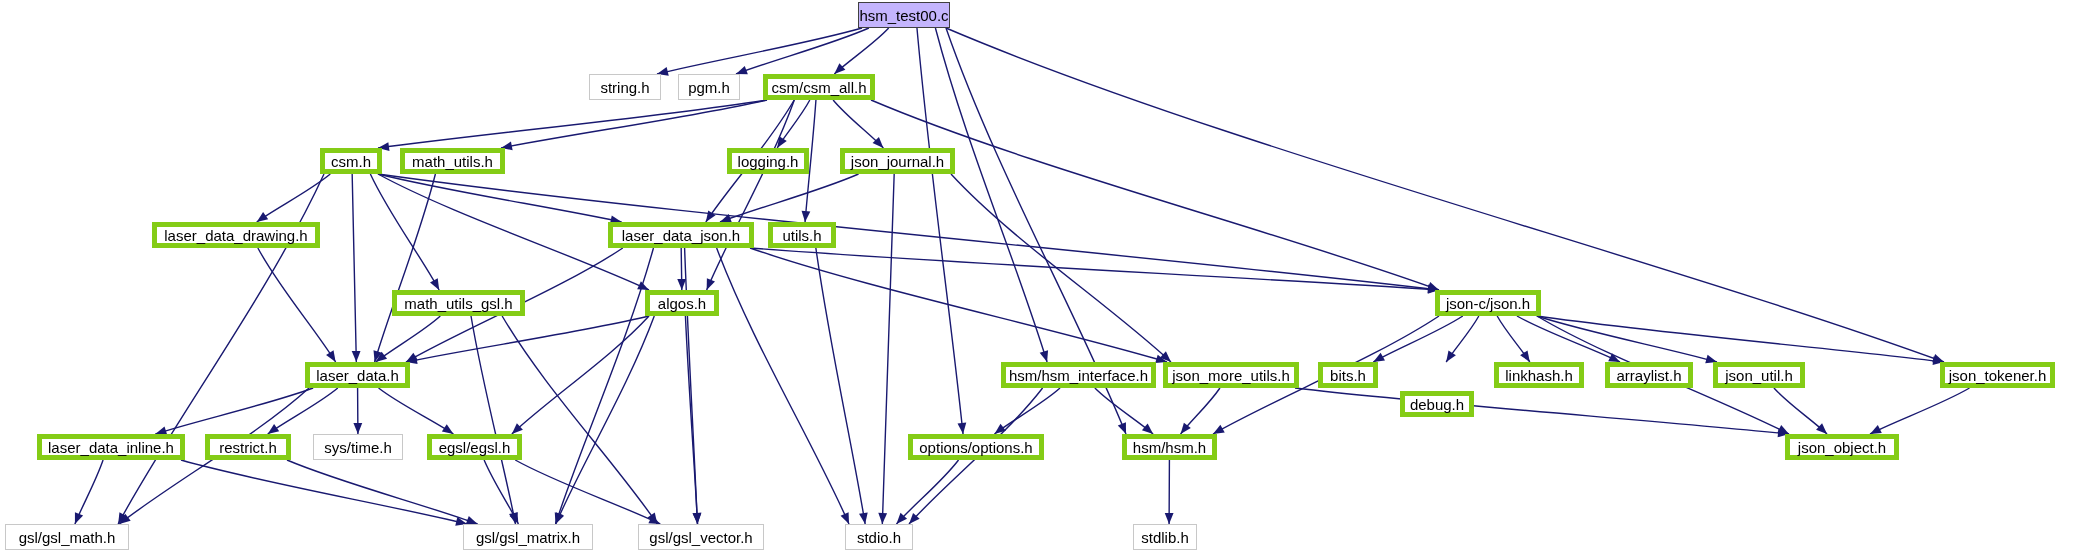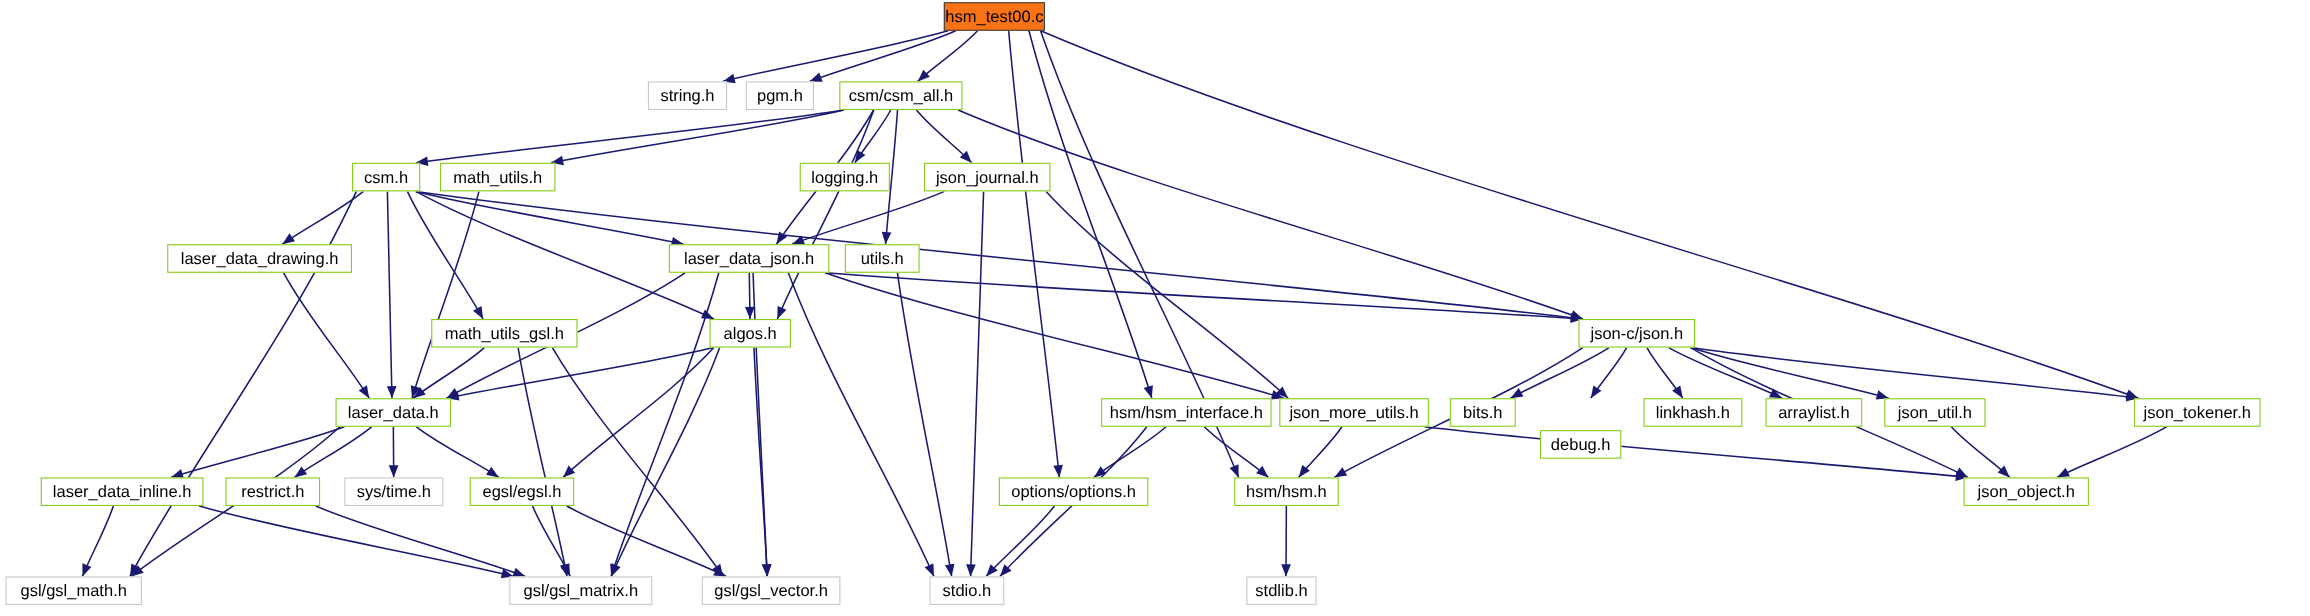--- a/index.html
+++ b/index.html
@@ -23,31 +23,31 @@
     height: 560px;
     pointer-events: none;
   }
   .node {
     position: absolute;
     box-sizing: border-box;
     display: flex;
     align-items: center;
     justify-content: center;
     height: 26px;
-    border: 1px solid #84cc16;
+    border: 5px solid #84cc16;
     background: #ffffff;
     color: #000000;
     font-size: 15px;
     line-height: 1;
     white-space: nowrap;
     letter-spacing: 0px;
     z-index: 5;
   }
   .node.root {
-    background: #f97316;
+    background: #c4b5fd;
     border: 1px solid #404040;
   }
   .node.sys {
     border: 1px solid #c8c8c8;
   }
 </style>
 </head>
 <body>
 
 <div id="graph">

